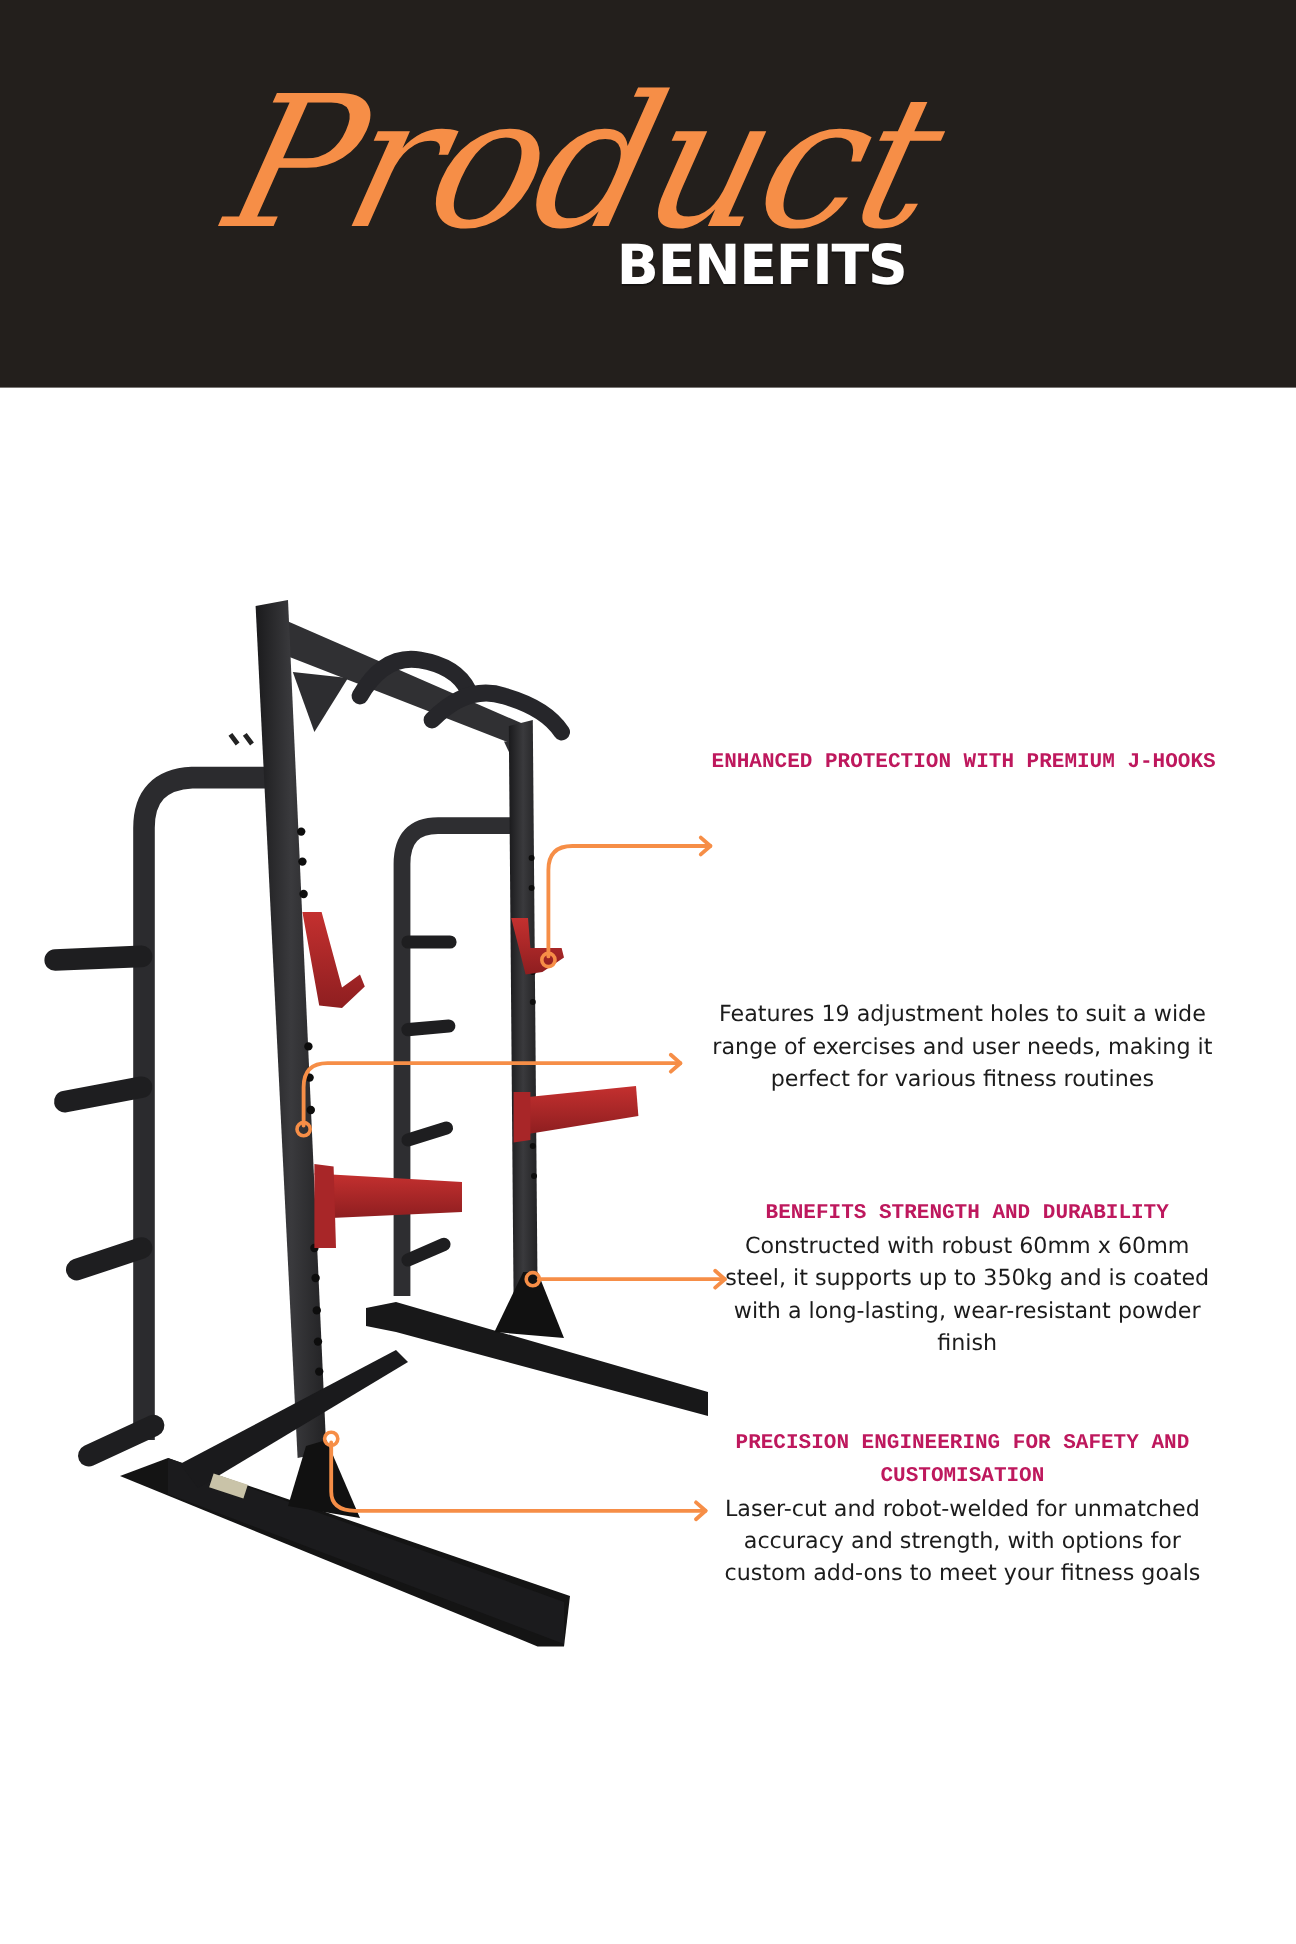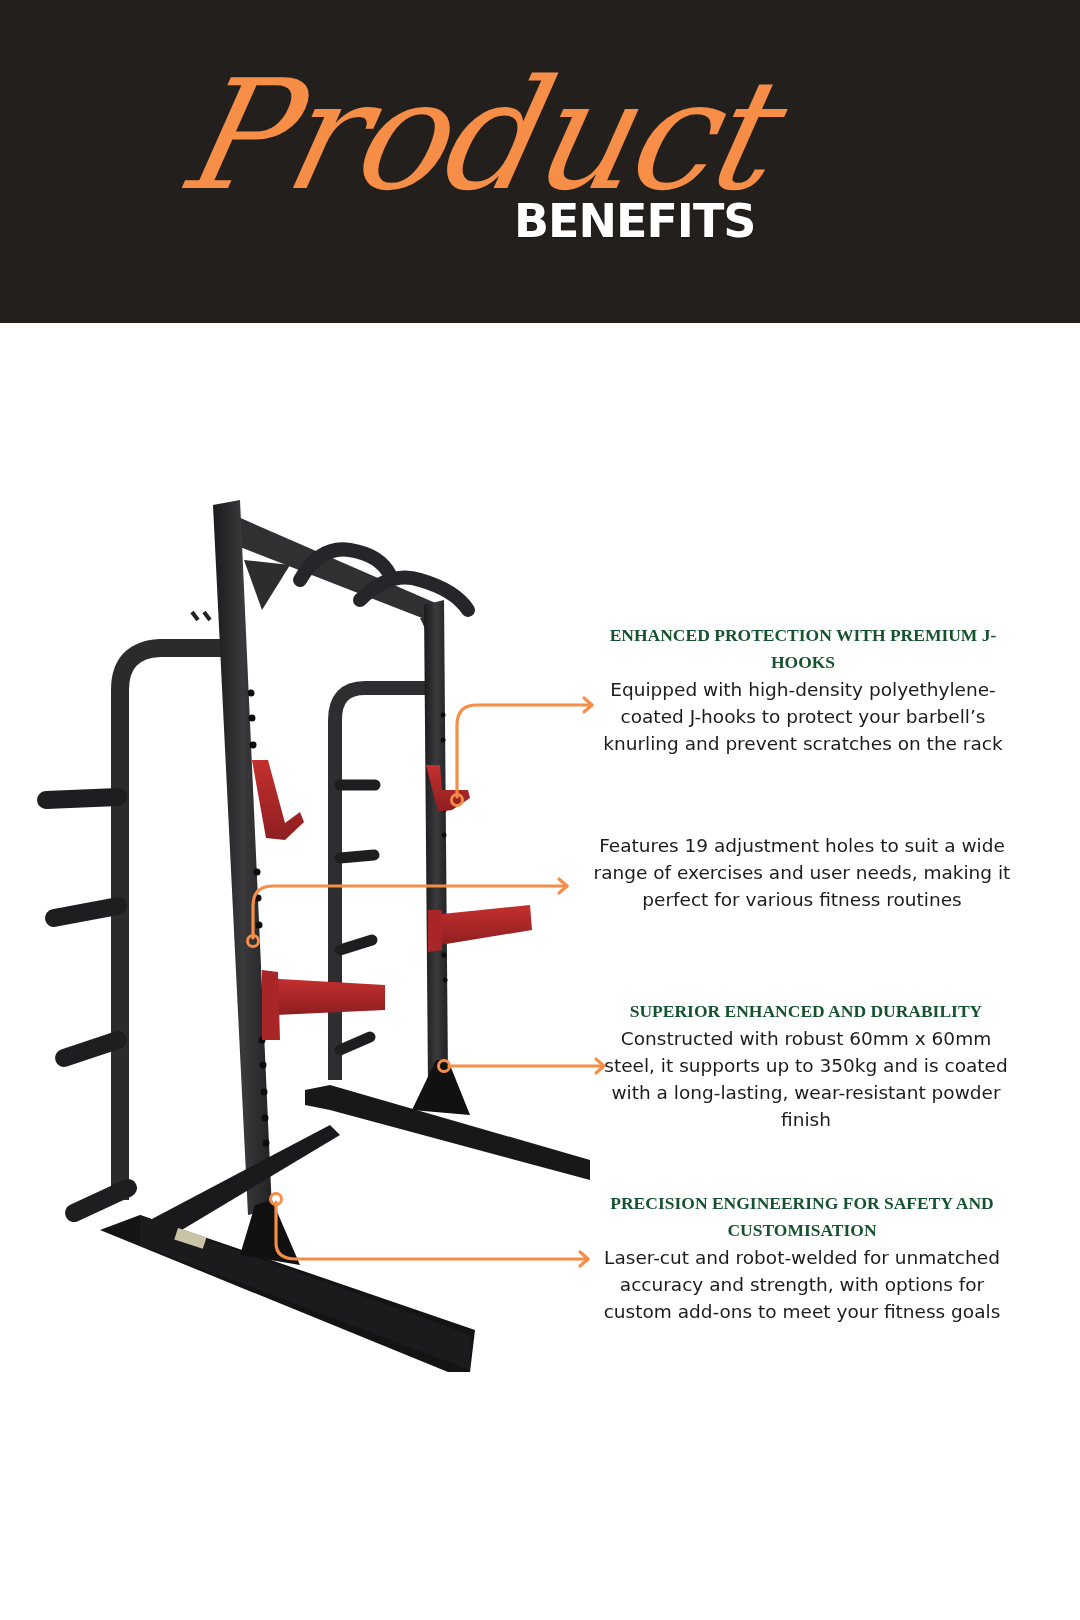--- a/index.html
+++ b/index.html
@@ -23,22 +23,22 @@
     font-family: "DejaVu Sans", sans-serif; font-weight: bold;
     font-size: 46px; line-height: 1; color: #ffffff; letter-spacing: -1px;
     text-shadow: 0 1px 1px rgba(0,0,0,0.4);
   }
   .rack { position: absolute; left: 0; top: 323px; width: 1080px; height: 1297px; }
   .callouts { position: absolute; left: 0; top: 0; width: 1080px; height: 1620px; pointer-events: none; }
   .benefit {
     position: absolute; width: 430px; text-align: center; color: #1a1a1a;
   }
   .benefit h3 {
-    margin: 0; font-family: Liberation Serif, serif; font-weight: bold;
-    font-size: 17.5px; line-height: 27px; color: #14532d;
+    margin: 0; font-family: Liberation Mono, monospace; font-weight: bold;
+    font-size: 17.5px; line-height: 27px; color: #be185d;
   }
   .benefit p {
     margin: 0; font-family: "DejaVu Sans", sans-serif; font-weight: normal;
     font-size: 18.5px; line-height: 27px; color: #1c1c1c;
   }
   #b1 { left: 588px; top: 622px; width: 430px; }
   #b2 { left: 586px; top: 832px; width: 432px; }
   #b3 { left: 594px; top: 998px; width: 424px; }
   #b4 { left: 584px; top: 1190px; width: 436px; }
 </style>
@@ -152,28 +152,27 @@
     <circle cx="444" cy="1066" r="5.5" stroke-width="3"></circle>
 
     <path d="M276 1202 L276 1243 Q276 1259 296 1259 L588 1259"></path>
     <path d="M580 1252 L588 1259 L580 1266"></path>
     <circle cx="276" cy="1199" r="5.5" stroke-width="3"></circle>
   </g>
 </svg>
 
 <div class="benefit" id="b1">
   <h3>ENHANCED PROTECTION WITH PREMIUM J-HOOKS</h3>
-  <p>Equipped with high-density polyethylene-coated J-hooks to protect your barbell’s knurling and prevent scratches on the rack</p>
 </div>
 
 <div class="benefit" id="b2">
   <p>Features 19 adjustment holes to suit a wide range of exercises and user needs, making it perfect for various fitness routines</p>
 </div>
 
 <div class="benefit" id="b3">
-  <h3>SUPERIOR ENHANCED AND DURABILITY</h3>
+  <h3>BENEFITS STRENGTH AND DURABILITY</h3>
   <p>Constructed with robust 60mm x 60mm steel, it supports up to 350kg and is coated with a long-lasting, wear-resistant powder finish</p>
 </div>
 
 <div class="benefit" id="b4">
   <h3>PRECISION ENGINEERING FOR SAFETY AND CUSTOMISATION</h3>
   <p>Laser-cut and robot-welded for unmatched accuracy and strength, with options for custom add-ons to meet your fitness goals</p>
 </div>
 
 </body></html>

